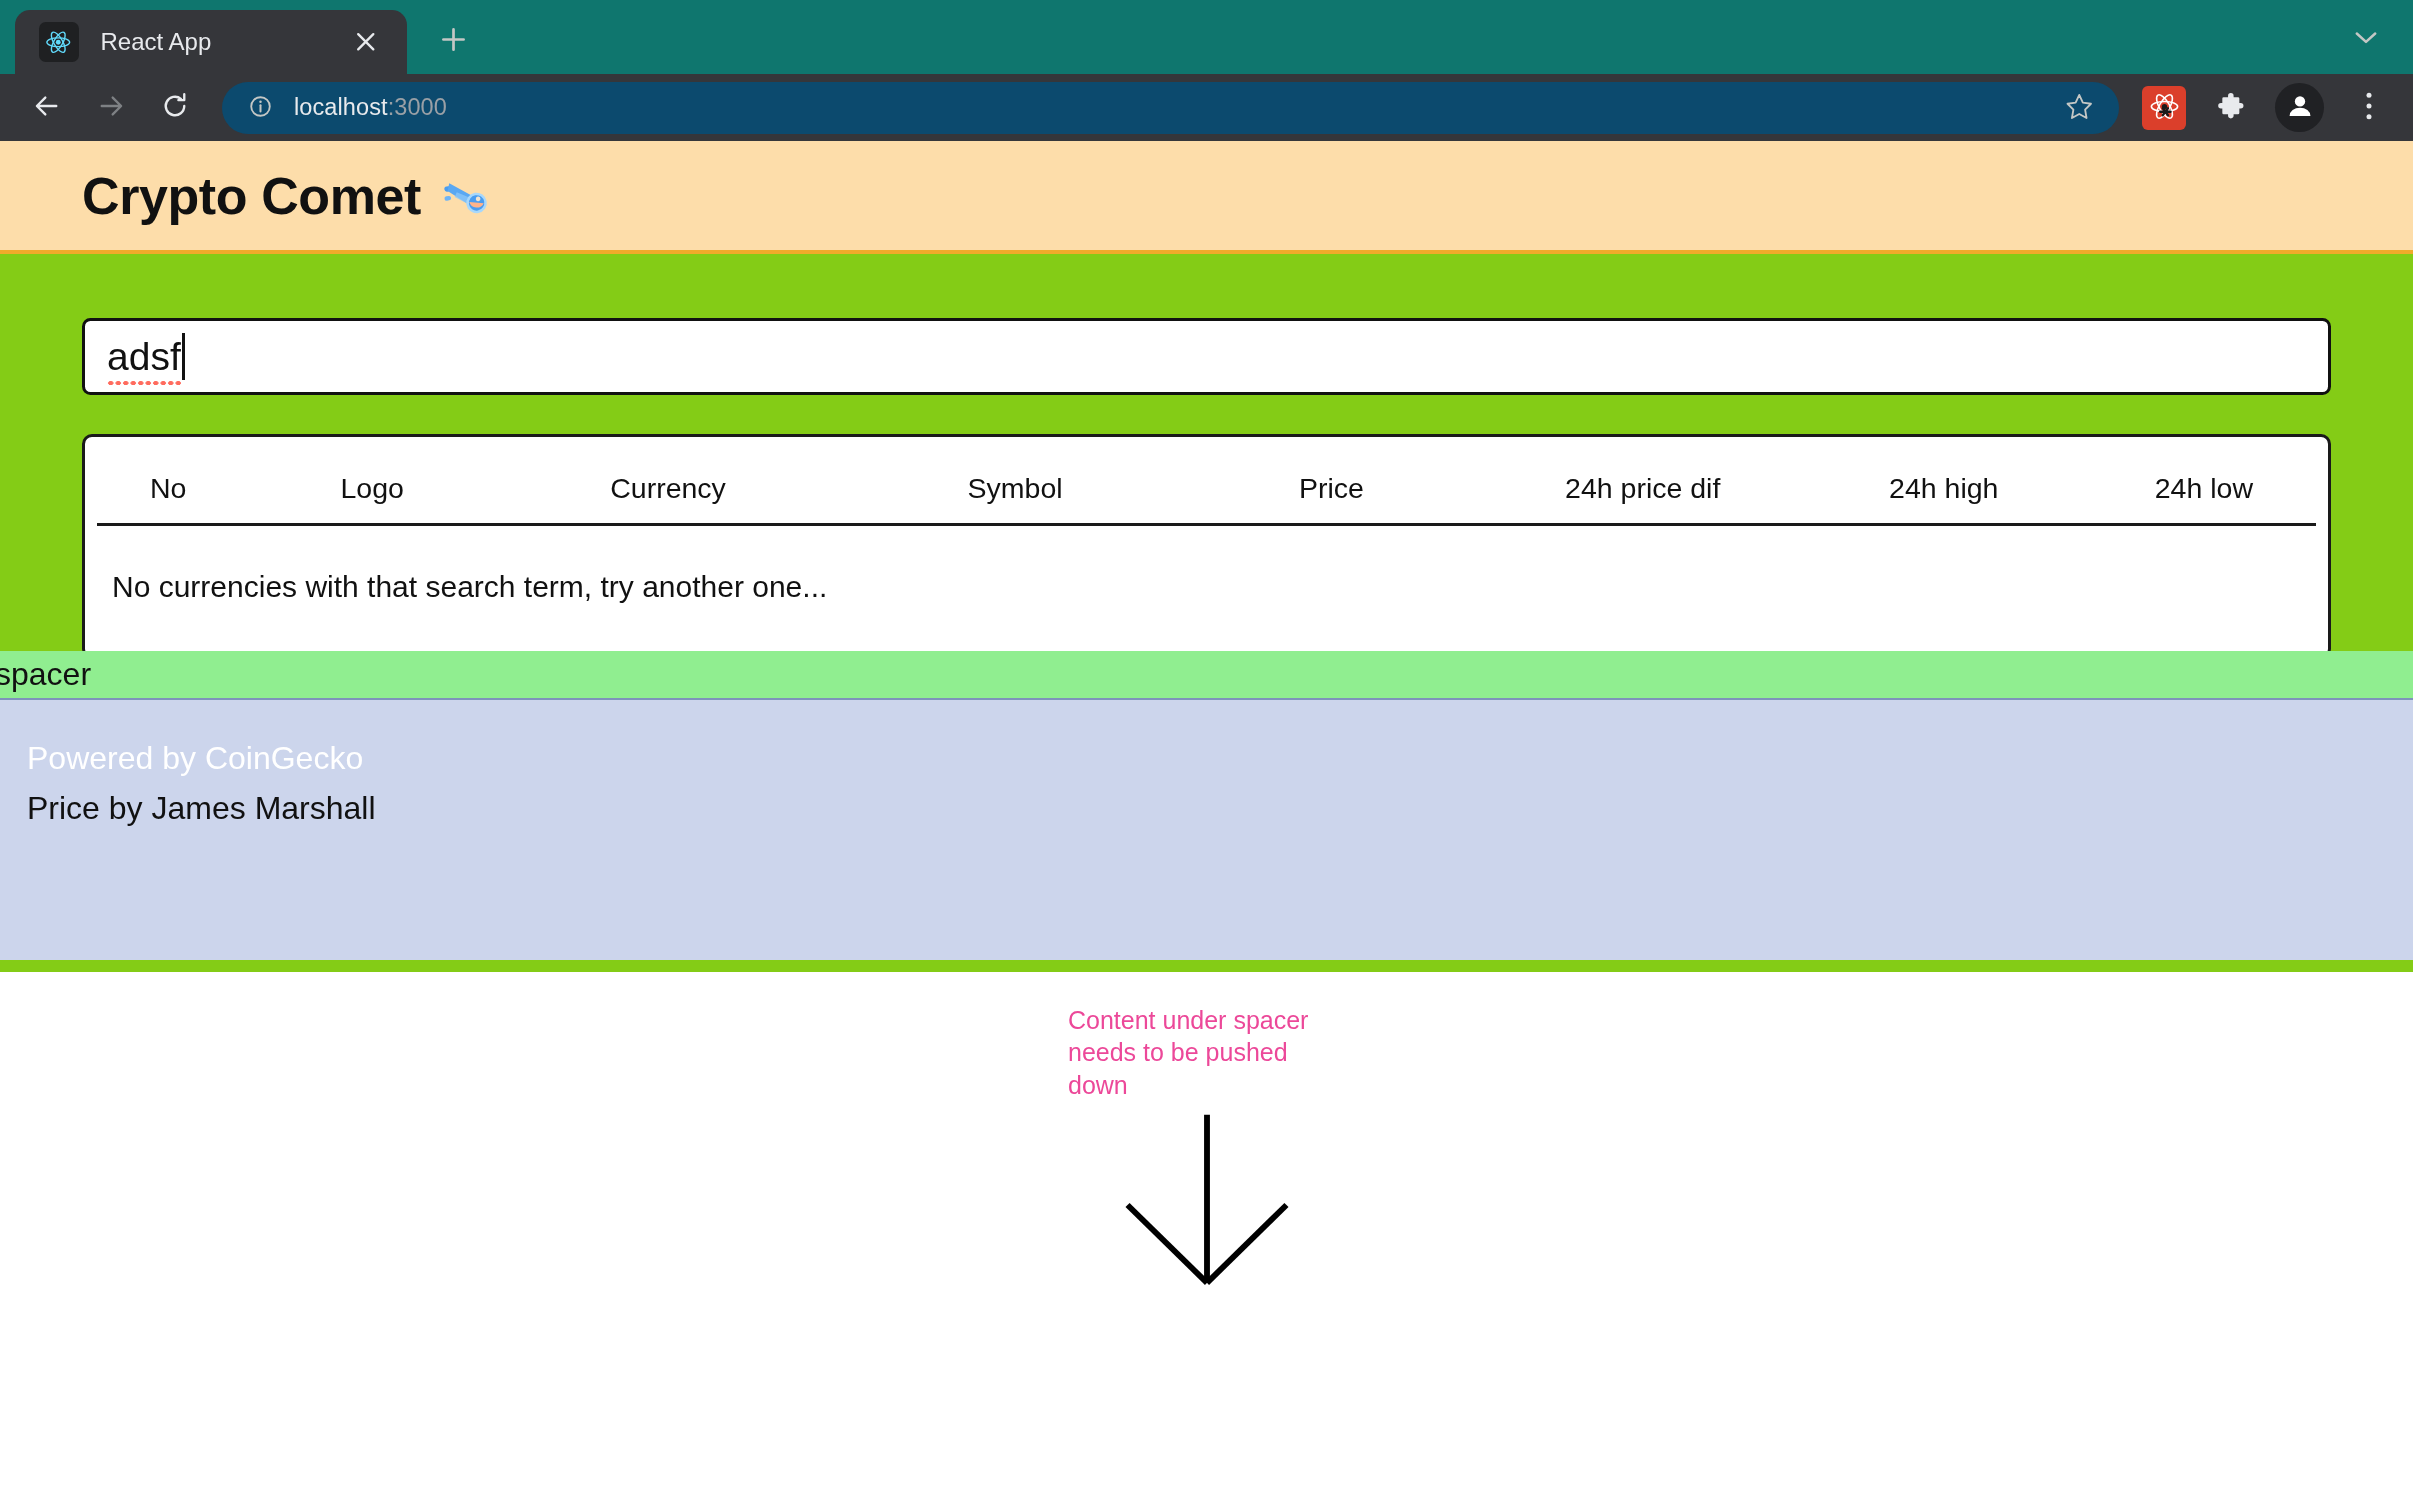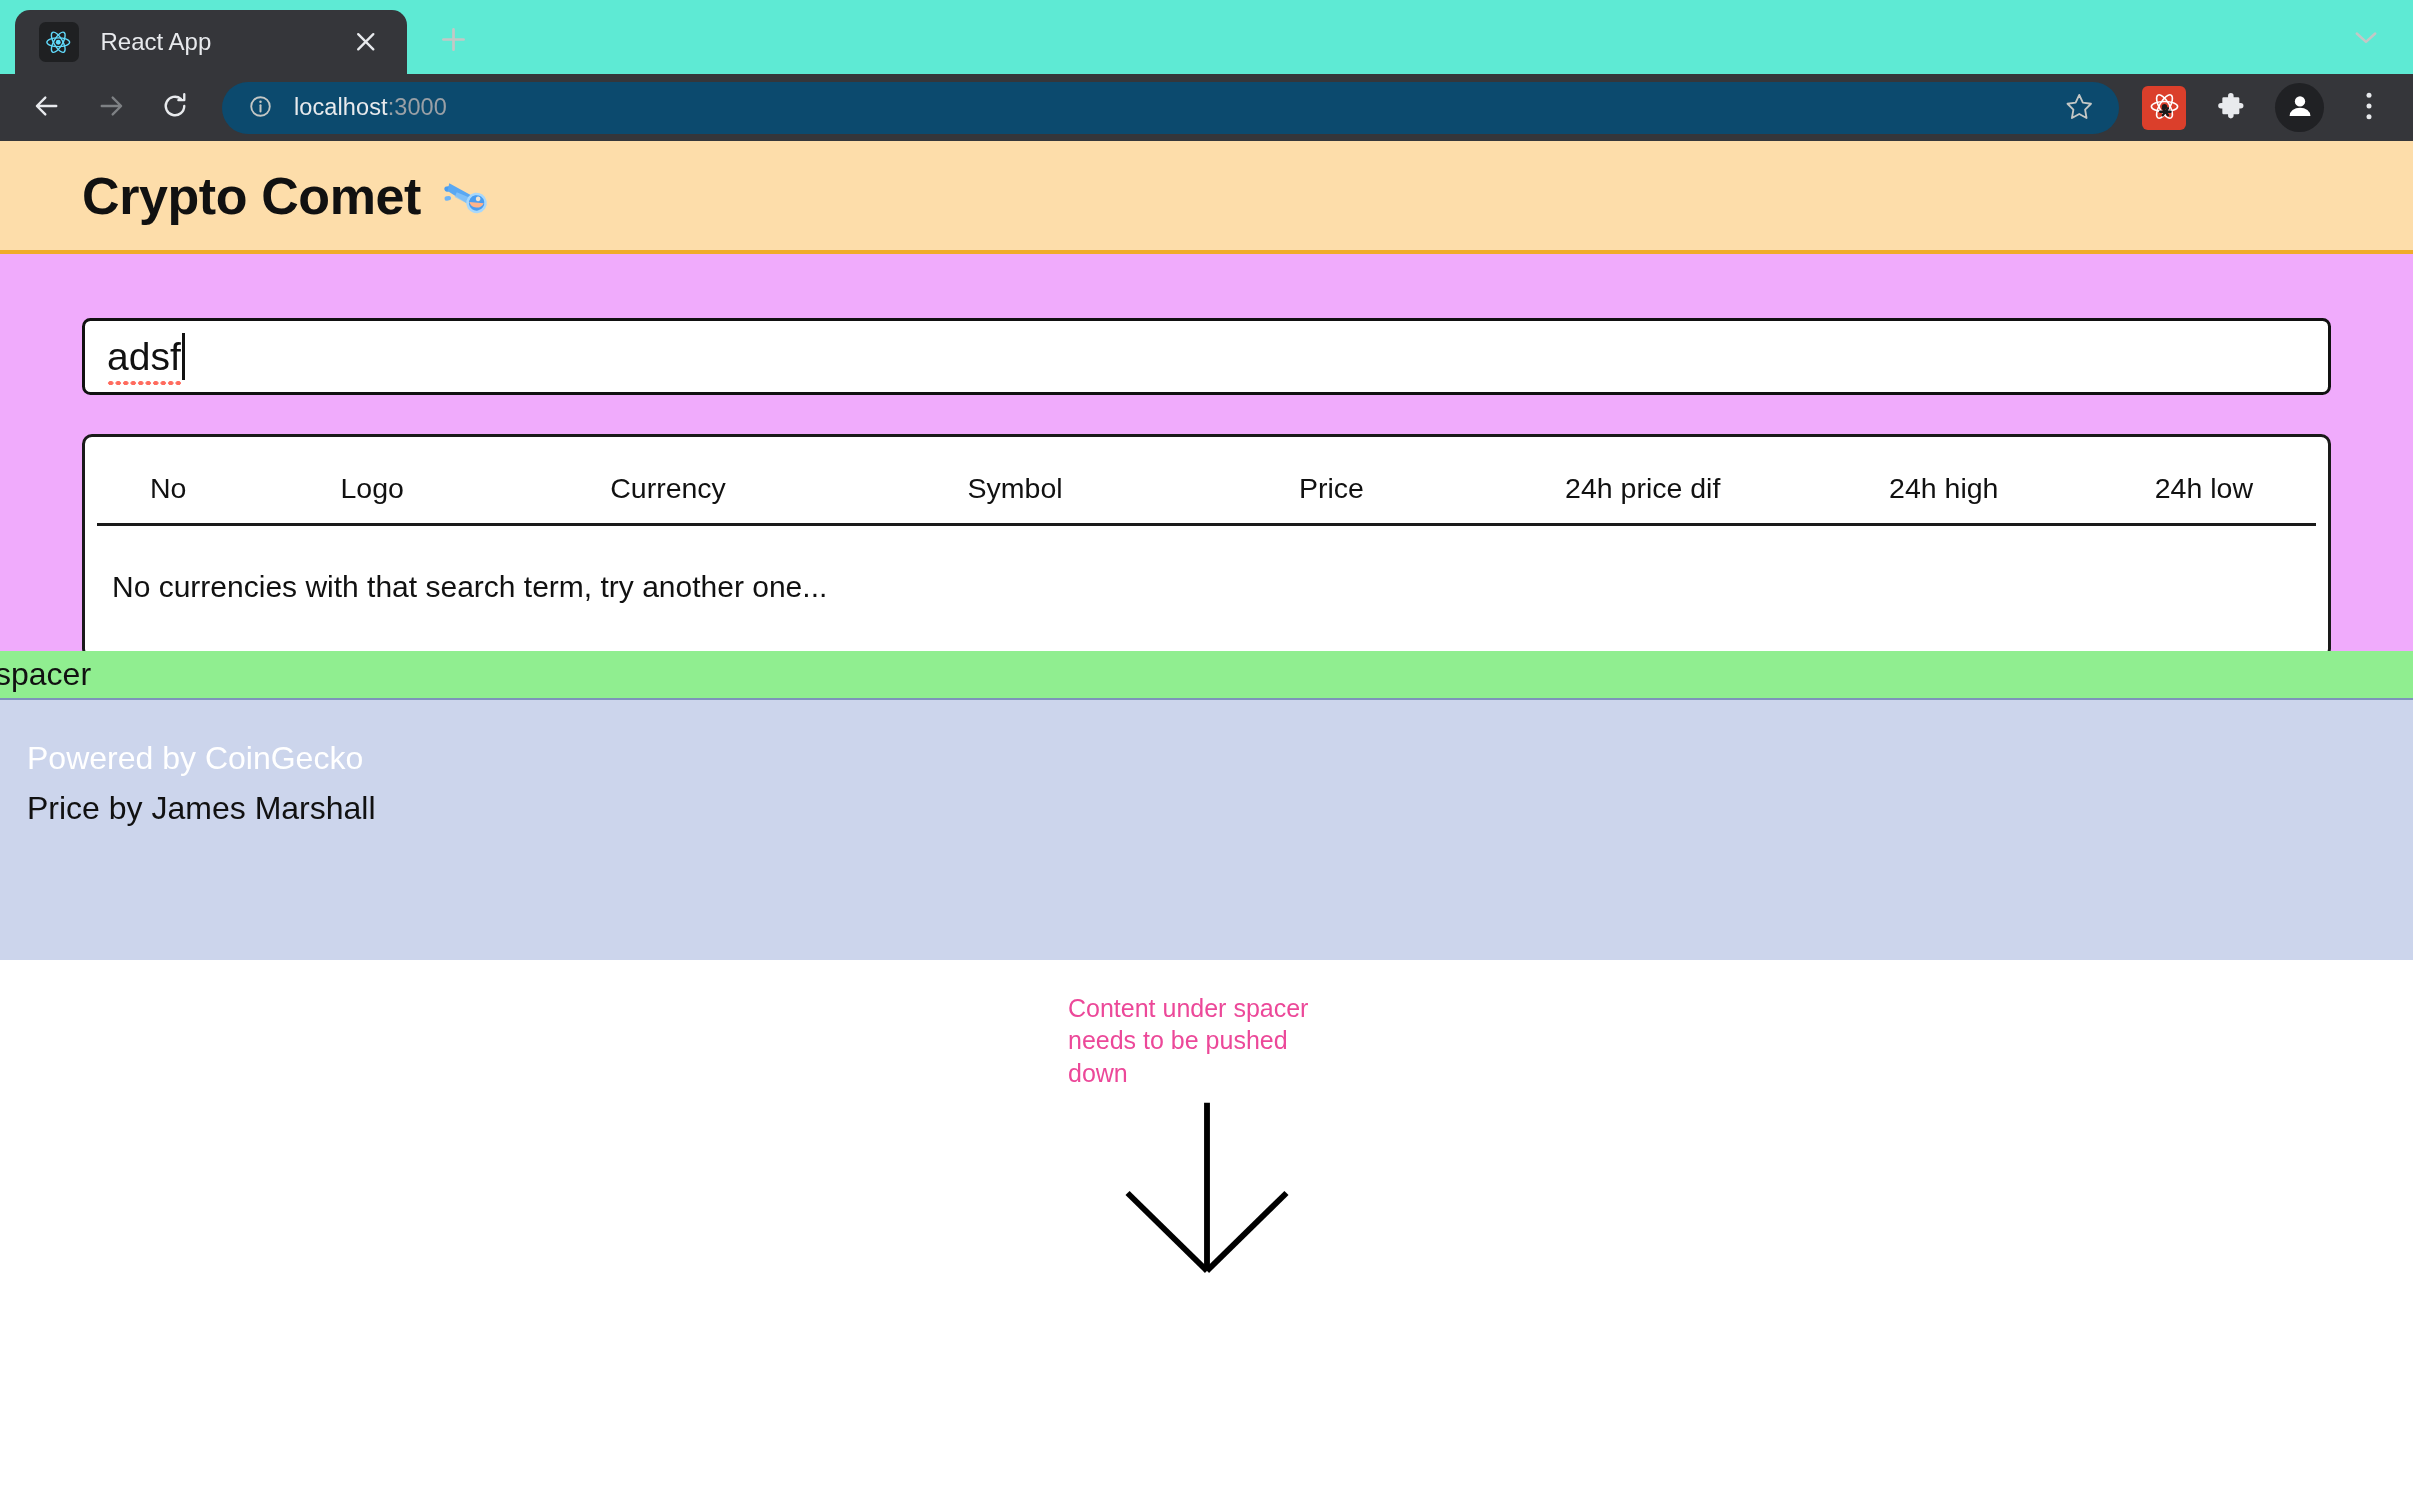--- a/index.html
+++ b/index.html
@@ -13,21 +13,21 @@
   }
 
   
   .browser {
     width: 2413px;
     background: #202124;
   }
 
   .tabstrip {
     height: 74px;
-    background: #5eead4;
+    background: #0f766e;
     display: flex;
     align-items: flex-end;
     padding-left: 15px;
     position: relative;
   }
 
   .tab {
     width: 392px;
     height: 64px;
     background: #35363a;
@@ -157,22 +157,22 @@
   }
 
   
   .page {
     width: 2413px;
     background: #ffffff;
     position: relative;
   }
 
   .app-shell {
-    background: #f0abfc;
-    padding-bottom: 0;
+    background: #84cc16;
+    padding-bottom: 12px;
   }
 
   .app-header {
     background: #fdddaa;
     border-bottom: 4.2px solid #f0ab2a;
     padding: 25px 0 23.5px 82px;
     display: flex;
     align-items: center;
   }
 

